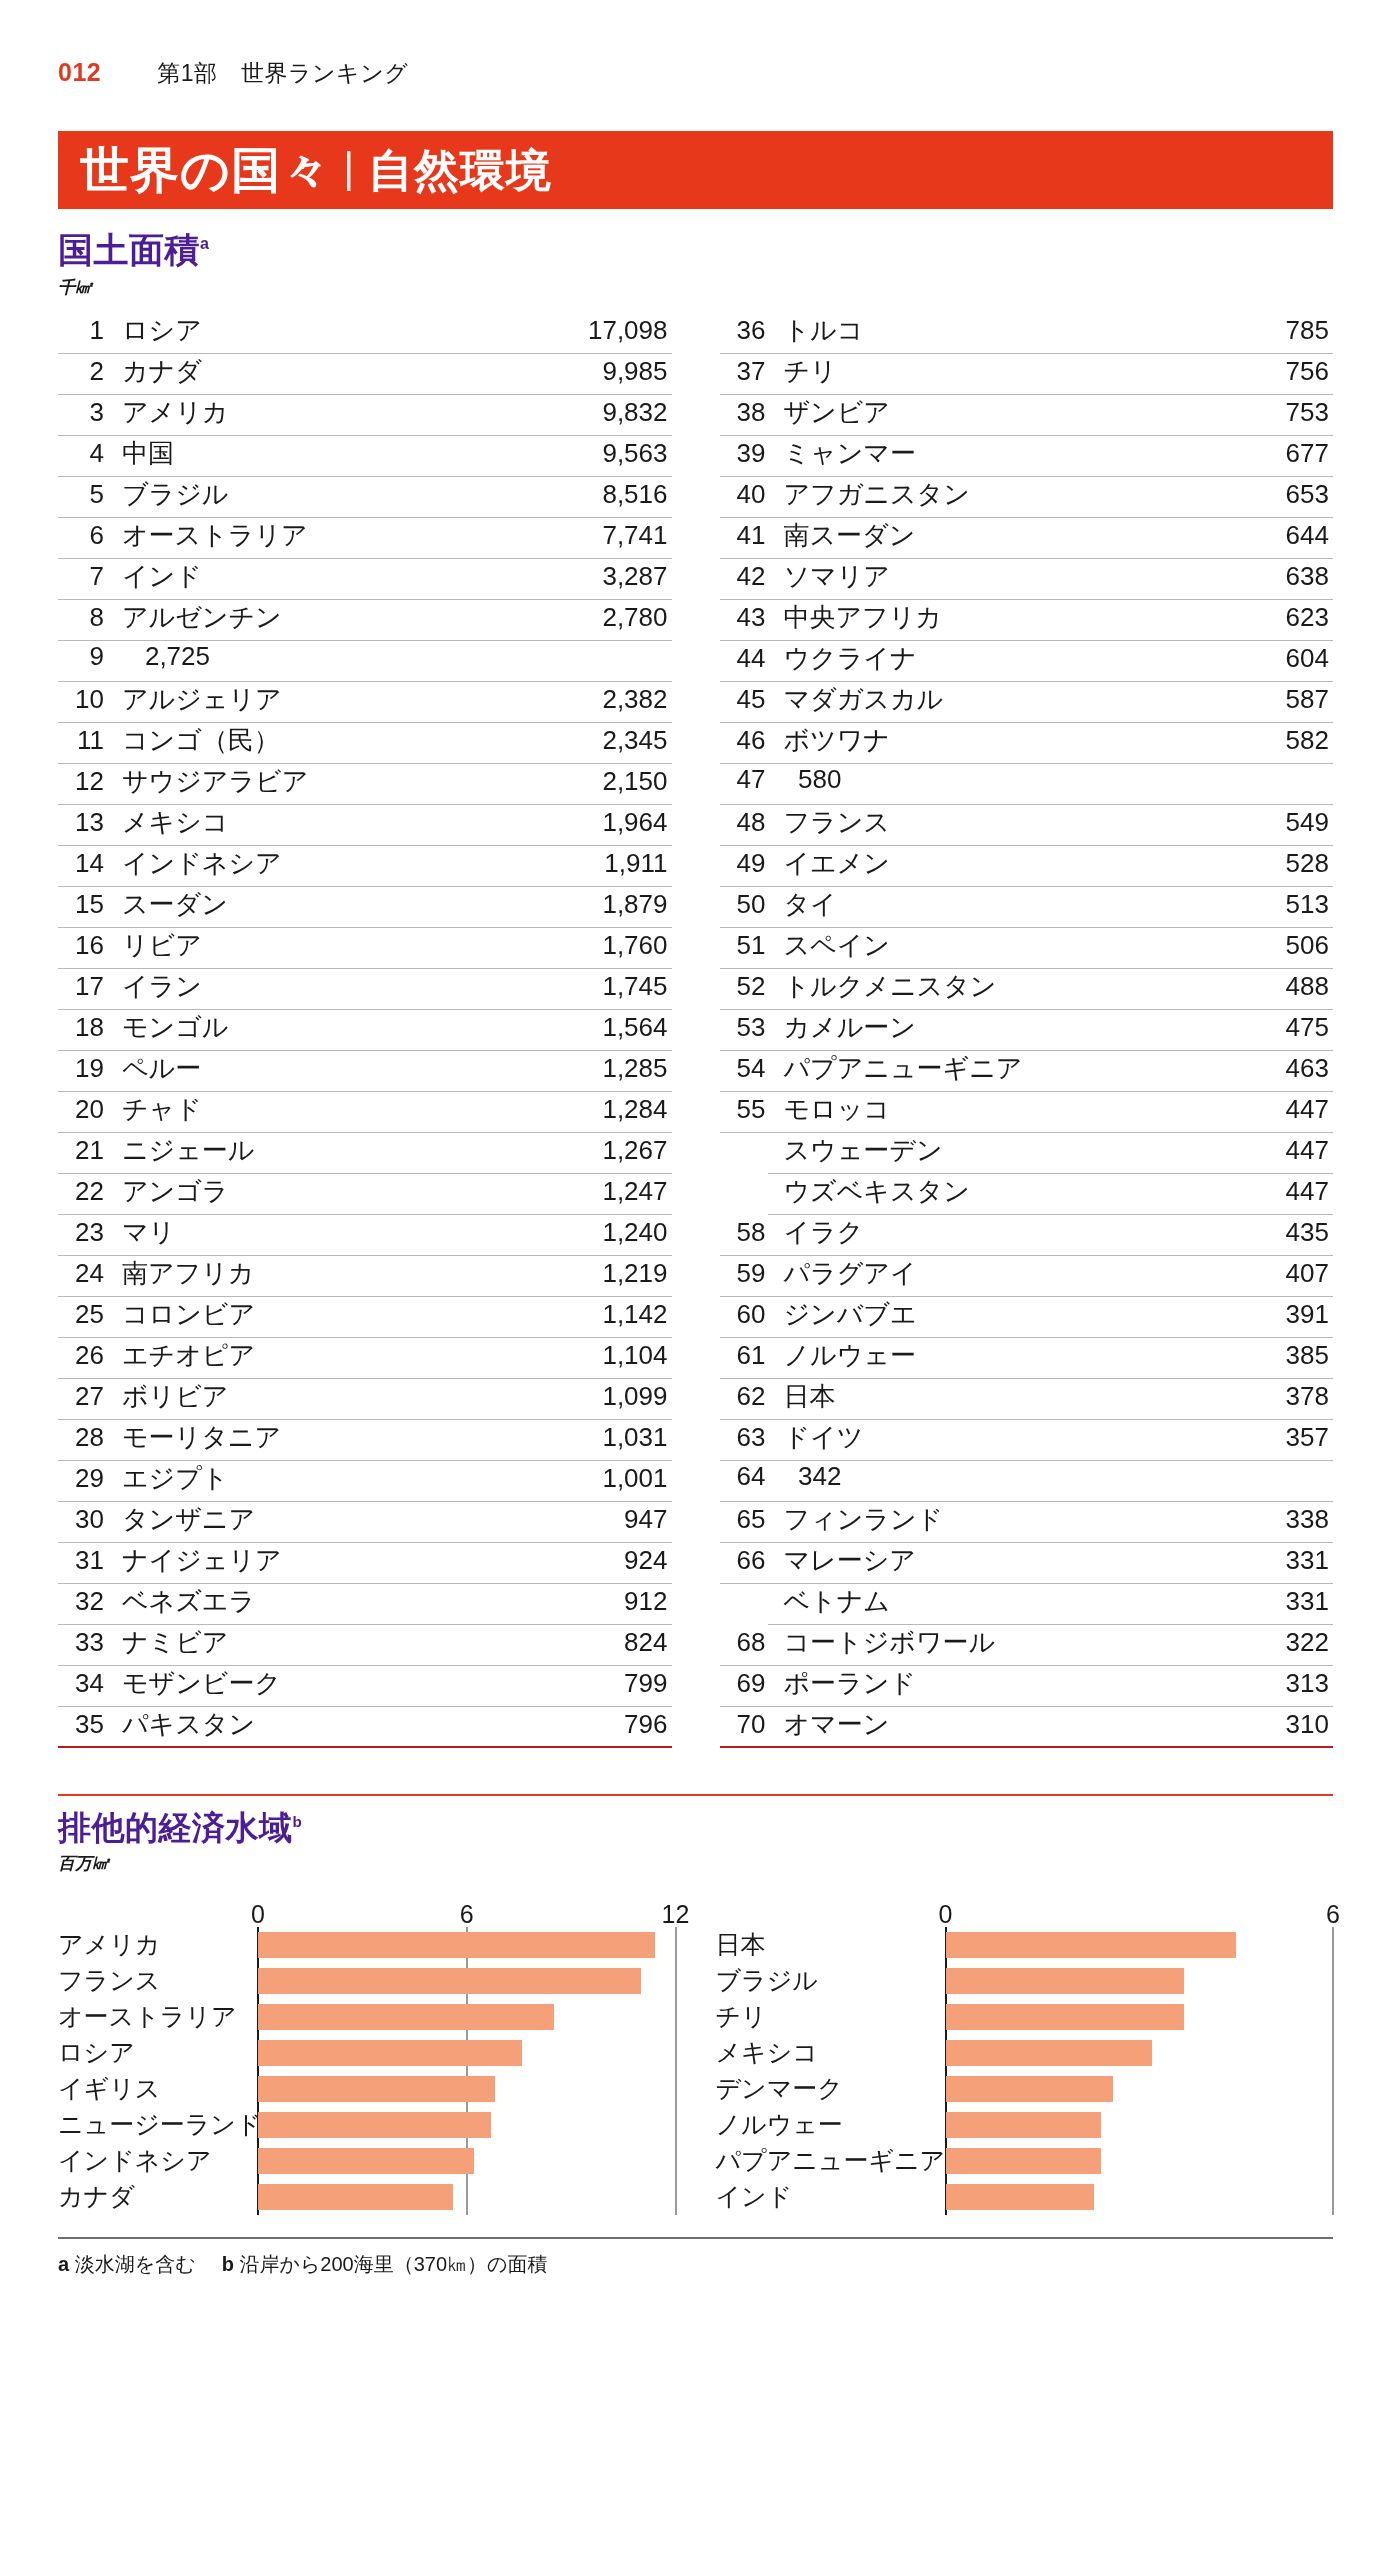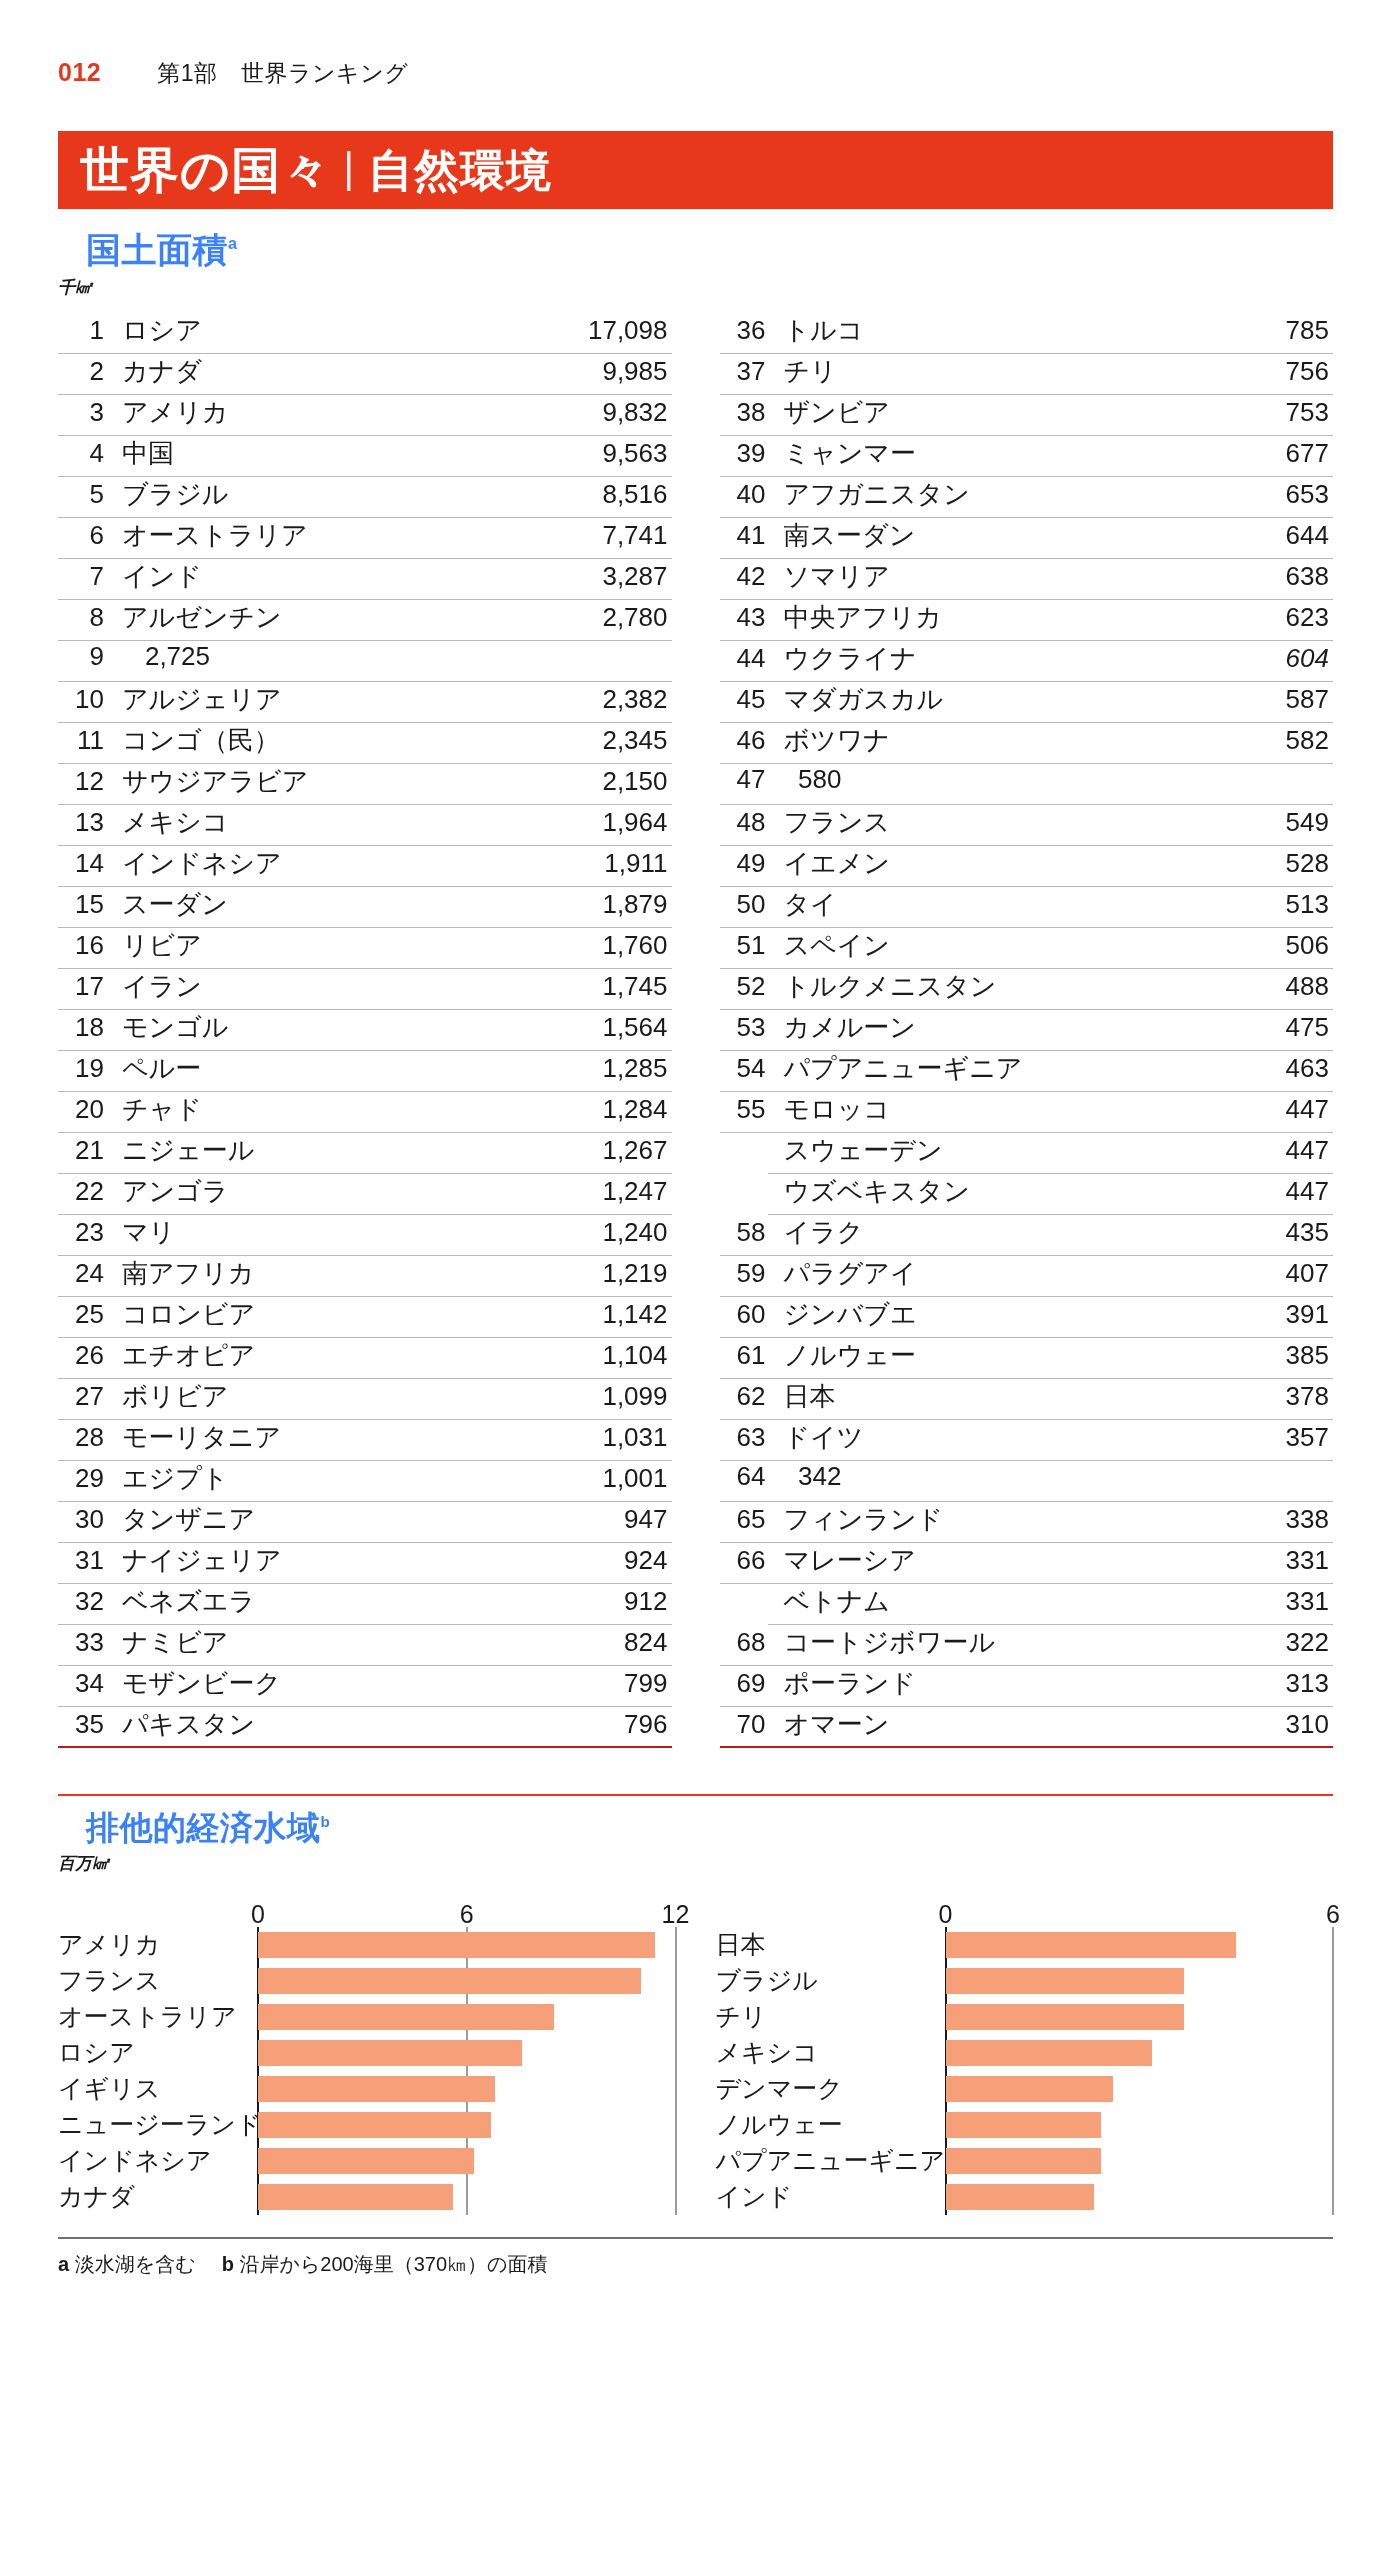--- a/index.html
+++ b/index.html
@@ -39,23 +39,22 @@
     opacity:.92;
   }
   .banner-sub {
     color:#fff; font-size:45px; font-weight:bold; letter-spacing:1px;
     line-height:1;
   }
 
   
   .sect-head {
     margin-top:22px;
-    color:#3b82f6; font-size:35px; font-weight:bold; letter-spacing:.5px;
+    color:#4c1d95; font-size:35px; font-weight:bold; letter-spacing:.5px;
     line-height:1.1;
-    margin-left:28px;
   }
   .sect-head sup { font-size:.46em; vertical-align:super; font-weight:bold; }
   .unit {
     margin-top:6px; font-size:17px; font-style:italic; color:#1a1a1a;
     font-family:"Liberation Serif","DejaVu Serif",serif; font-weight:bold;
   }
 
   
   .ranks { margin-top:14px; display:flex; gap:48px; }
   .rank-col { flex:1 1 0; }
@@ -358,21 +357,21 @@
           <div class="vl" style="width: 78px;">638</div>
         </div>
         <div class="rrow">
           <div class="rk">43</div>
           <div class="nm">中央アフリカ</div>
           <div class="vl" style="width: 78px;">623</div>
         </div>
         <div class="rrow">
           <div class="rk">44</div>
           <div class="nm">ウクライナ</div>
-          <div class="vl" style="width: 78px; font-style: italic;">604</div>
+          <div class="vl" style="width: 78px;">604</div>
         </div>
         <div class="rrow">
           <div class="rk">45</div>
           <div class="nm">マダガスカル</div>
           <div class="vl" style="width: 78px;">587</div>
         </div>
         <div class="rrow">
           <div class="rk">46</div>
           <div class="nm">ボツワナ</div>
           <div class="vl" style="width: 78px;">582</div>

